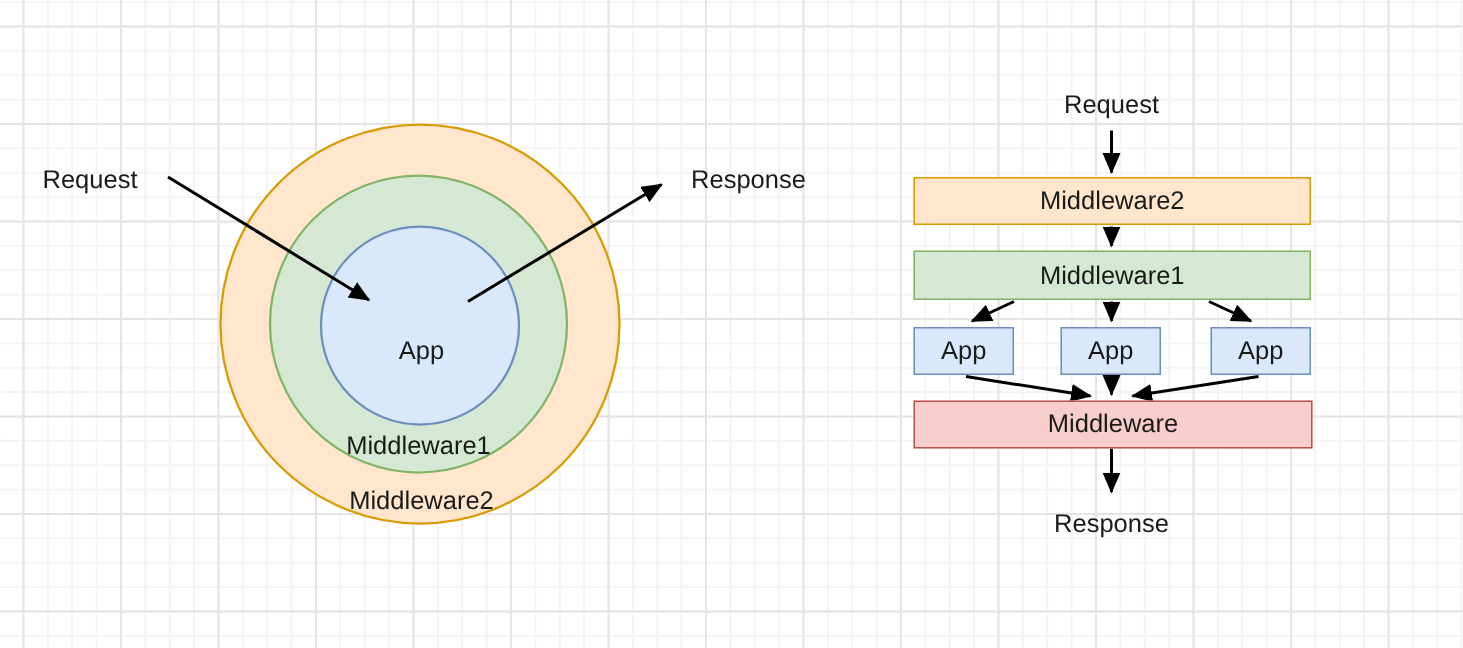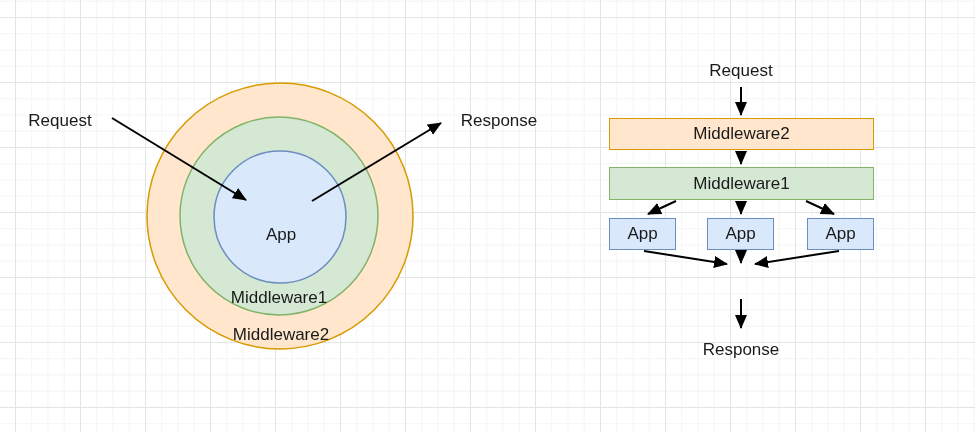--- a/index.html
+++ b/index.html
@@ -115,14 +115,17 @@
   </div>
   <div class="box box-blue" id="app1-box">
     <span>App</span>
   </div>
   <div class="box box-blue" id="app2-box">
     <span>App</span>
   </div>
   <div class="box box-blue" id="app3-box">
     <span>App</span>
   </div>
+  <div class="box box-red" id="mw-box">
+    <span>Middleware</span>
+  </div>
 
 </div>
 
 </body></html>

